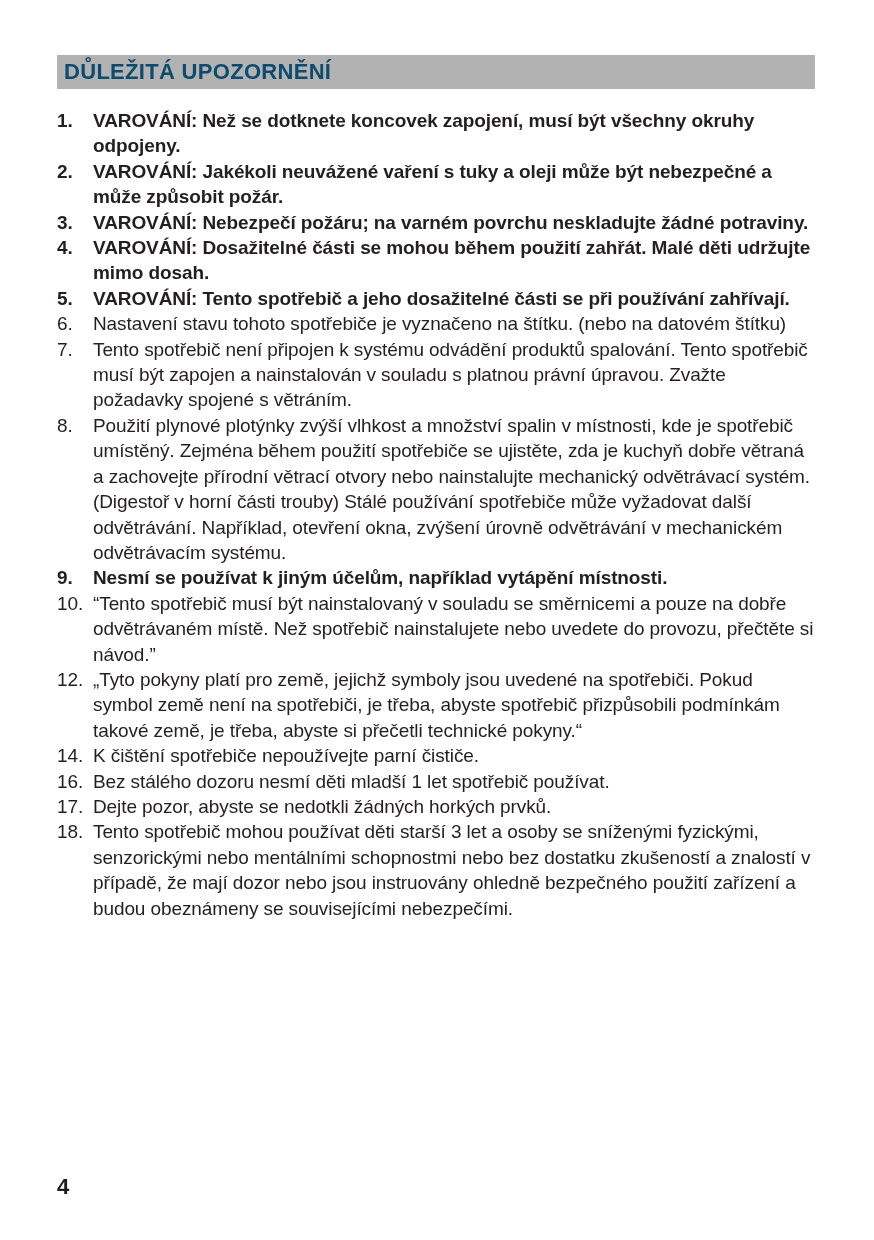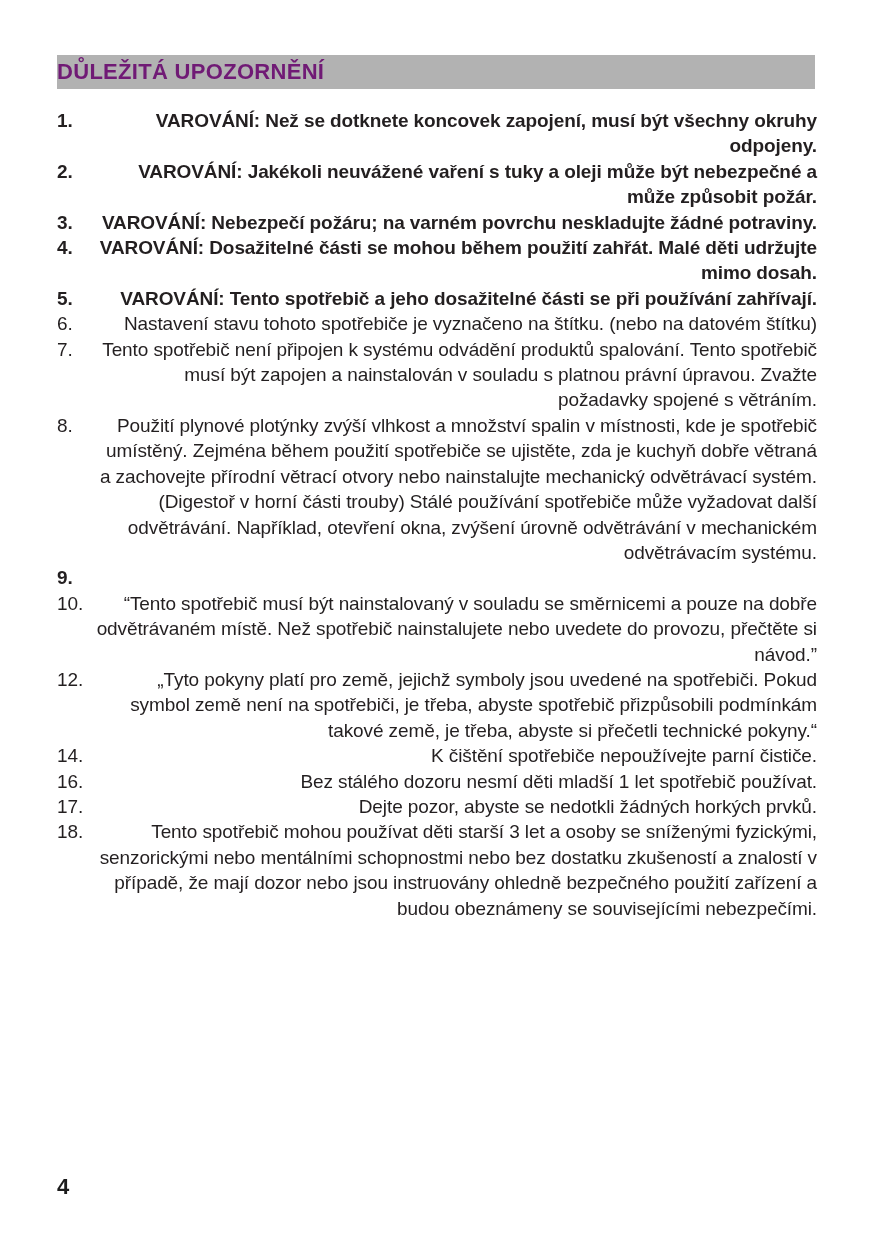--- a/index.html
+++ b/index.html
@@ -16,40 +16,41 @@
     position:absolute;
     left:57px; top:55px;
     width:758px; height:34px;
     background:#b2b2b2;
   }
   .header-bar .title {
     display:block;
     font-size:22px;
     font-weight:bold;
     line-height:34px;
+    padding-left:7px;
     letter-spacing:0.3px;
-    color:#701a75;
+    color:#0c4a6e;
     white-space:nowrap;
   }
   .warnings-list {
     position:absolute;
     left:57px; top:108px;
     width:760px;
   }
   .item {
     display:flex;
     font-size:19px;
     line-height:25.4px;
     letter-spacing:-0.1px;
   }
   .item .num {
     flex:none;
     width:36px;
   }
-  .item .text { flex:1;text-align:right; }
+  .item .text { flex:1; }
   .item.bold { font-weight:bold; }
   .page-number {
     position:absolute;
     left:57px; top:1174px;
     font-size:22px;
     font-weight:bold;
     color:#1c1c1c;
   }
 </style>
 </head>
@@ -106,20 +107,21 @@
       </div>
       <div class="item">
         <span class="num">8.</span>
         <span class="text">
           <div>Použití plynové plotýnky zvýší vlhkost a množství spalin v místnosti, kde je spotřebič umístěný. Zejména během použití spotřebiče se ujistěte, zda je kuchyň dobře větraná a zachovejte přírodní větrací otvory nebo nainstalujte mechanický odvětrávací systém. (Digestoř v horní části trouby) Stálé používání spotřebiče může vyžadovat další odvětrávání. Například, otevření okna, zvýšení úrovně odvětrávání v mechanickém odvětrávacím systému.</div>
         </span>
       </div>
       <div class="item bold">
         <span class="num">9.</span>
         <span class="text">
+          <div>Nesmí se používat k jiným účelům, například vytápění místnosti.</div>
         </span>
       </div>
       <div class="item">
         <span class="num">10.</span>
         <span class="text">
           <div>“Tento spotřebič musí být nainstalovaný v souladu se směrnicemi a pouze na dobře odvětrávaném místě. Než spotřebič nainstalujete nebo uvedete do provozu, přečtěte si návod.”</div>
         </span>
       </div>
       <div class="item">
         <span class="num">12.</span>

